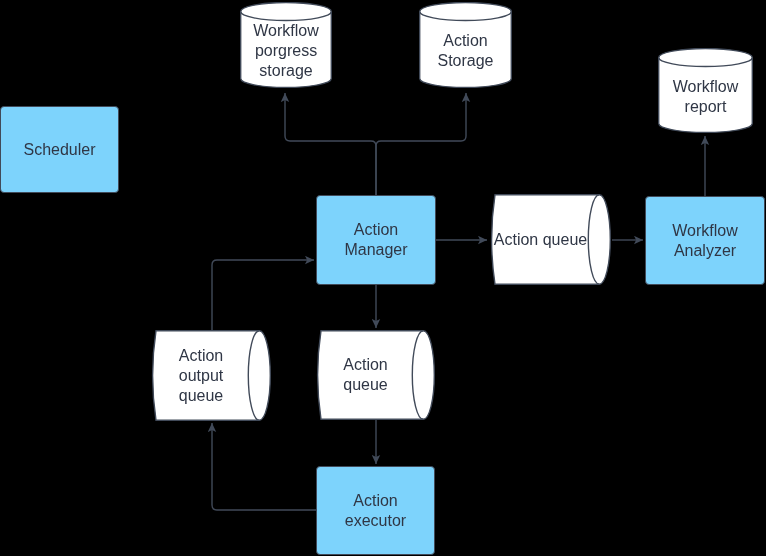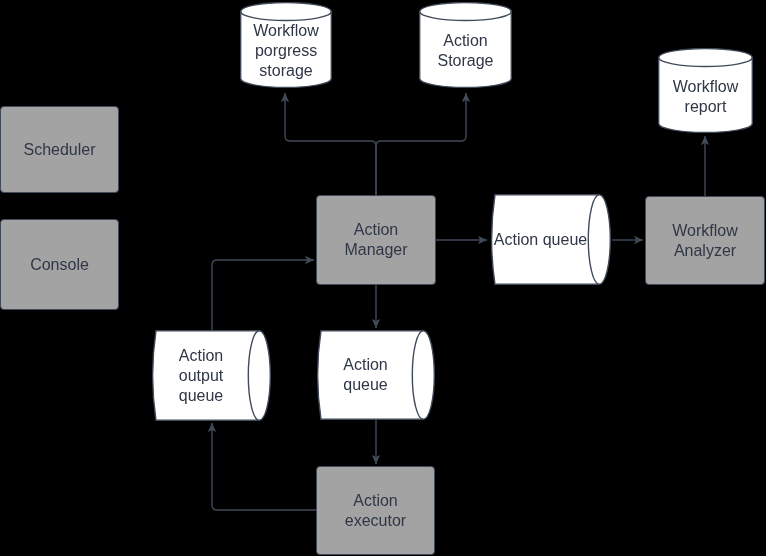--- a/index.html
+++ b/index.html
@@ -7,21 +7,21 @@
     position:relative;
     width:766px;height:556px;
     background:#000;
     overflow:hidden;
     font-family:"Liberation Sans", sans-serif;
   }
   .edges{position:absolute;left:0;top:0;width:766px;height:556px;}
   .edge{fill:none;stroke:#414a59;stroke-width:1.4px;}
   .node{position:absolute;box-sizing:border-box;}
   .rect-node{
-    background:#a3a3a3;
+    background:#7dd3fc;
     border:1.5px solid #414a59;
     border-radius:4px;
     display:flex;align-items:center;justify-content:center;
   }
   .cyl-node svg{position:absolute;left:0;top:0;display:block;}
   .shape{fill:#ffffff;stroke:#414a59;stroke-width:1.4px;}
   .shape-line{fill:none;stroke:#414a59;stroke-width:1.4px;}
   .label{
     position:relative;
     width:100%;height:100%;
@@ -54,23 +54,20 @@
     <path class="edge" d="M 376 285 L 376 328" marker-end="url(#arrow)"></path>
     <path class="edge" d="M 376 420 L 376 464" marker-end="url(#arrow)"></path>
     <path class="edge" d="M 316 510 L 217 510 Q 212 510 212 505 L 212 423" marker-end="url(#arrow)"></path>
     <path class="edge" d="M 212 330 L 212 265 Q 212 260 217 260 L 314 260" marker-end="url(#arrow)"></path>
   </svg>
 
   <div class="node rect-node" style="left:0px;top:106px;width:119px;height:87px;">
     <div class="label">Scheduler</div>
   </div>
 
-  <div class="node rect-node" style="left:0px;top:219px;width:119px;height:91px;">
-    <div class="label">Console</div>
-  </div>
 
   <div class="node rect-node" style="left:316px;top:195px;width:120px;height:90px;">
     <div class="label">Action
 Manager</div>
   </div>
 
   <div class="node rect-node" style="left:645px;top:196px;width:120px;height:89px;">
     <div class="label">Workflow
 Analyzer</div>
   </div>

